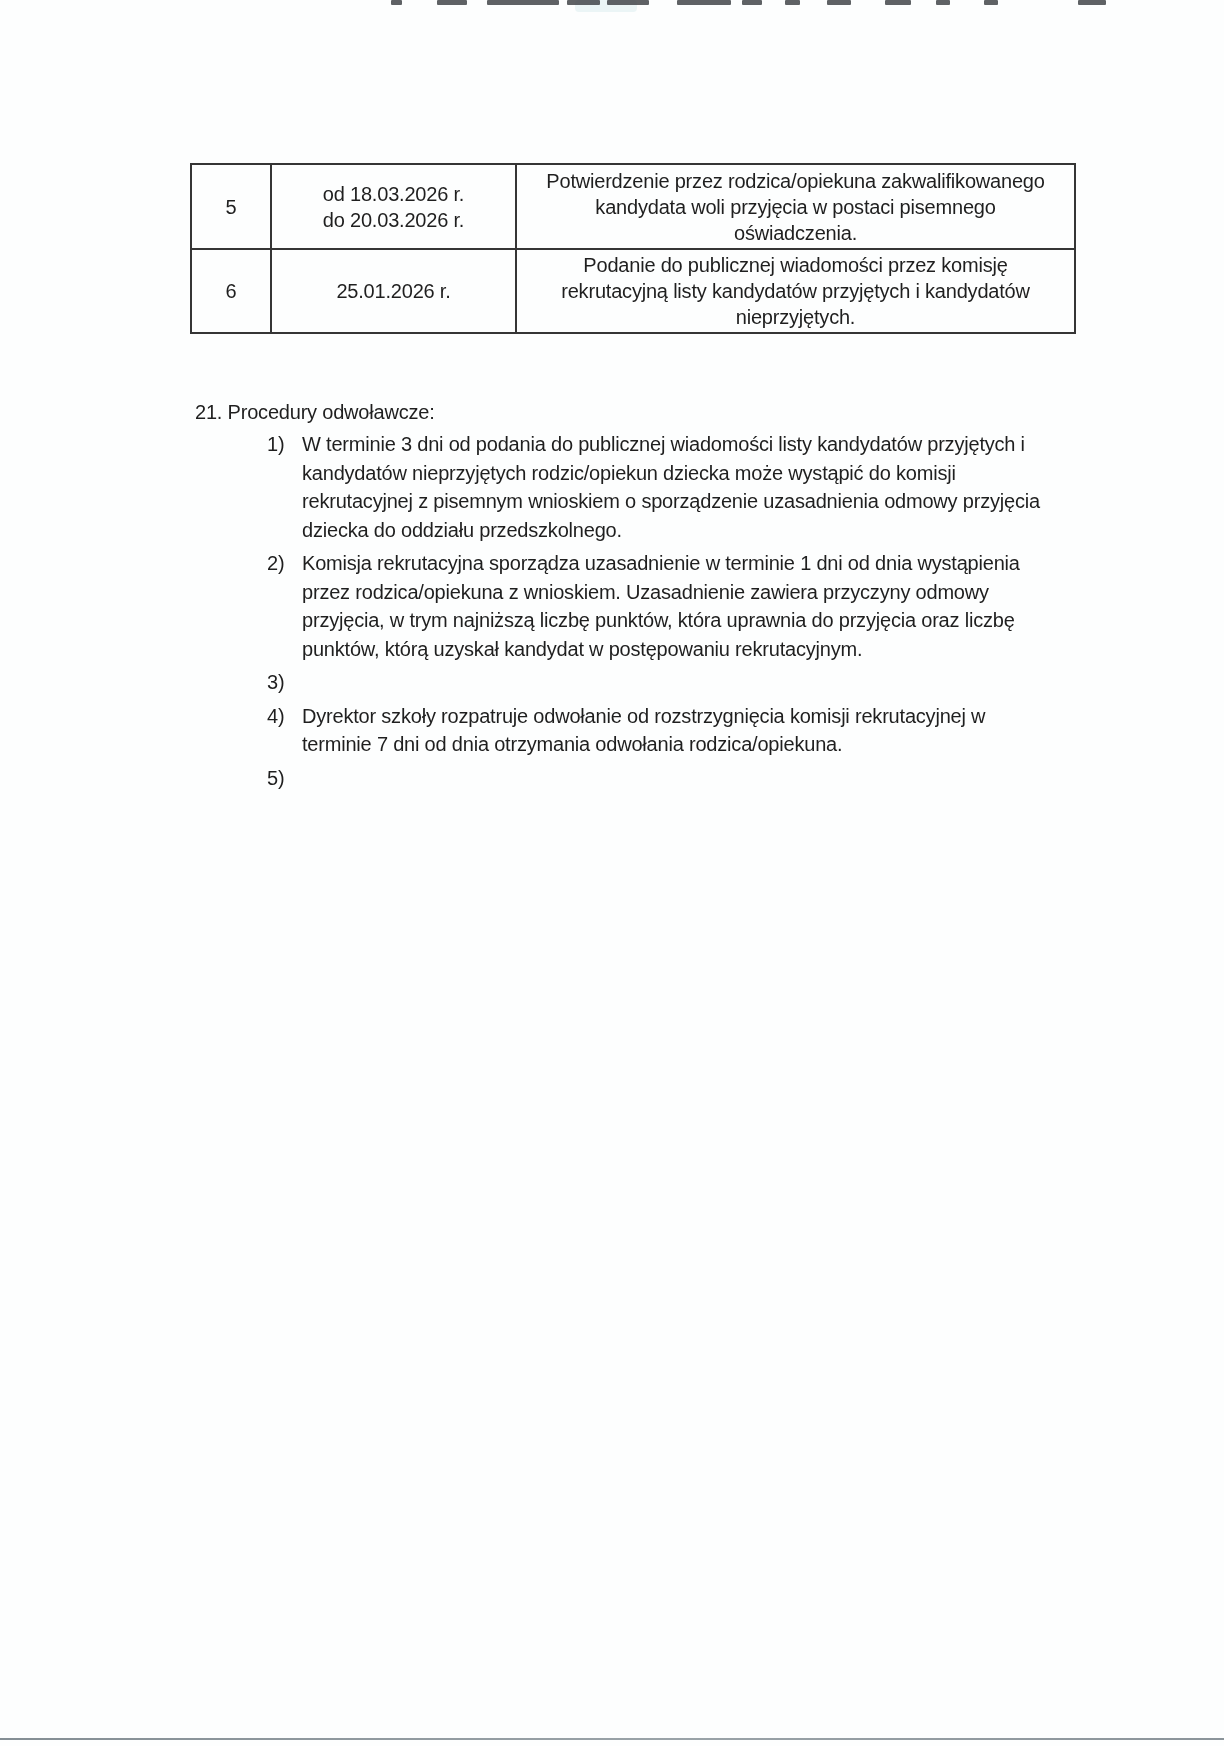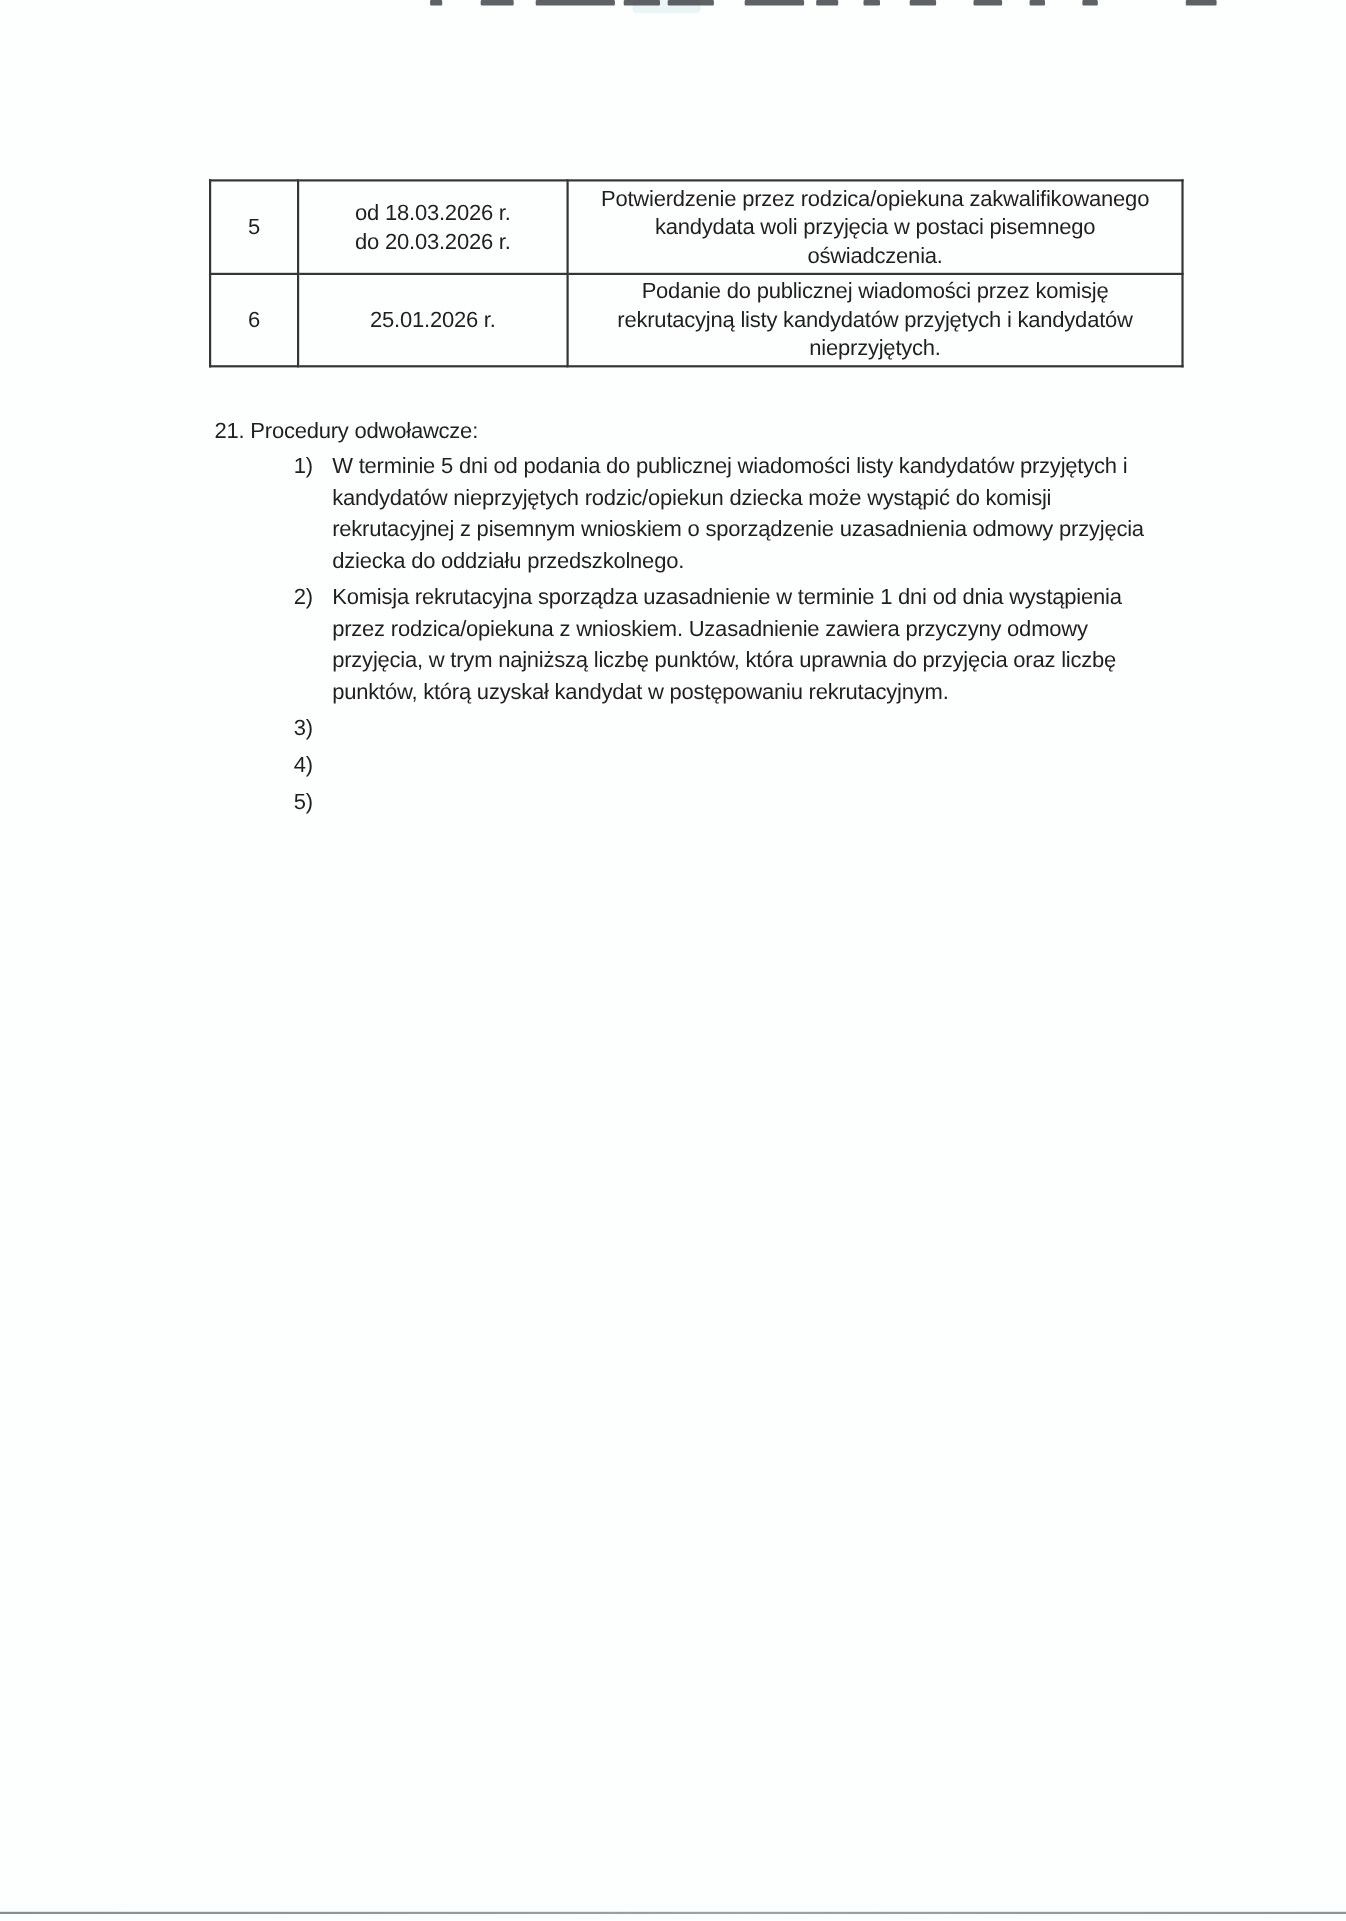--- a/index.html
+++ b/index.html
@@ -34,21 +34,21 @@
     border: 2px solid #353535;
     text-align: center; vertical-align: middle;
     font-size: 20px; line-height: 26px;
     white-space: pre-line;
     padding: 2px 4px;
   }
   tr.row-5 { height: 85px; }
   tr.row-6 { height: 83px; }
 
   
-  .section { position: absolute; left: 195px; top: 378px; width: 920px; }
+  .section { position: absolute; left: 195px; top: 398px; width: 920px; }
   .heading { font-size: 20px; line-height: 28px; margin-bottom: 4px; }
   ol.appeal-list { list-style: none; margin: 0; padding: 0; }
   ol.appeal-list li { display: flex; padding-left: 72px; margin-bottom: 5px; }
   ol.appeal-list .marker { flex: none; width: 35px; font-size: 20px; line-height: 28.5px; }
   ol.appeal-list .text {
     white-space: pre-line; width: 800px;
     font-size: 20px; line-height: 28.5px;
   }
 
   
@@ -102,37 +102,39 @@
 nieprzyjętych.</td>
       </tr>
     </tbody>
   </table>
 
   <div class="section">
     <div class="heading">21. Procedury odwoławcze:</div>
     <ol class="appeal-list">
       <li>
         <span class="marker">1)</span>
-        <span class="text">W terminie 5 dni od podania do publicznej wiadomości listy kandydatów przyjętych i
+        <span class="text">W terminie 3 dni od podania do publicznej wiadomości listy kandydatów przyjętych i
 kandydatów nieprzyjętych rodzic/opiekun dziecka może wystąpić do komisji
 rekrutacyjnej z pisemnym wnioskiem o sporządzenie uzasadnienia odmowy przyjęcia
 dziecka do oddziału przedszkolnego.</span>
       </li>
       <li>
         <span class="marker">2)</span>
         <span class="text">Komisja rekrutacyjna sporządza uzasadnienie w terminie 1 dni od dnia wystąpienia
 przez rodzica/opiekuna z wnioskiem. Uzasadnienie zawiera przyczyny odmowy
 przyjęcia, w trym najniższą liczbę punktów, która uprawnia do przyjęcia oraz liczbę
 punktów, którą uzyskał kandydat w postępowaniu rekrutacyjnym.</span>
       </li>
       <li>
         <span class="marker">3)</span>
       </li>
       <li>
         <span class="marker">4)</span>
+        <span class="text">Dyrektor szkoły rozpatruje odwołanie od rozstrzygnięcia komisji rekrutacyjnej w
+terminie 7 dni od dnia otrzymania odwołania rodzica/opiekuna.</span>
       </li>
       <li>
         <span class="marker">5)</span>
       </li>
     </ol>
   </div>
 
   <div class="bottom-line"></div>
 
 </div>

